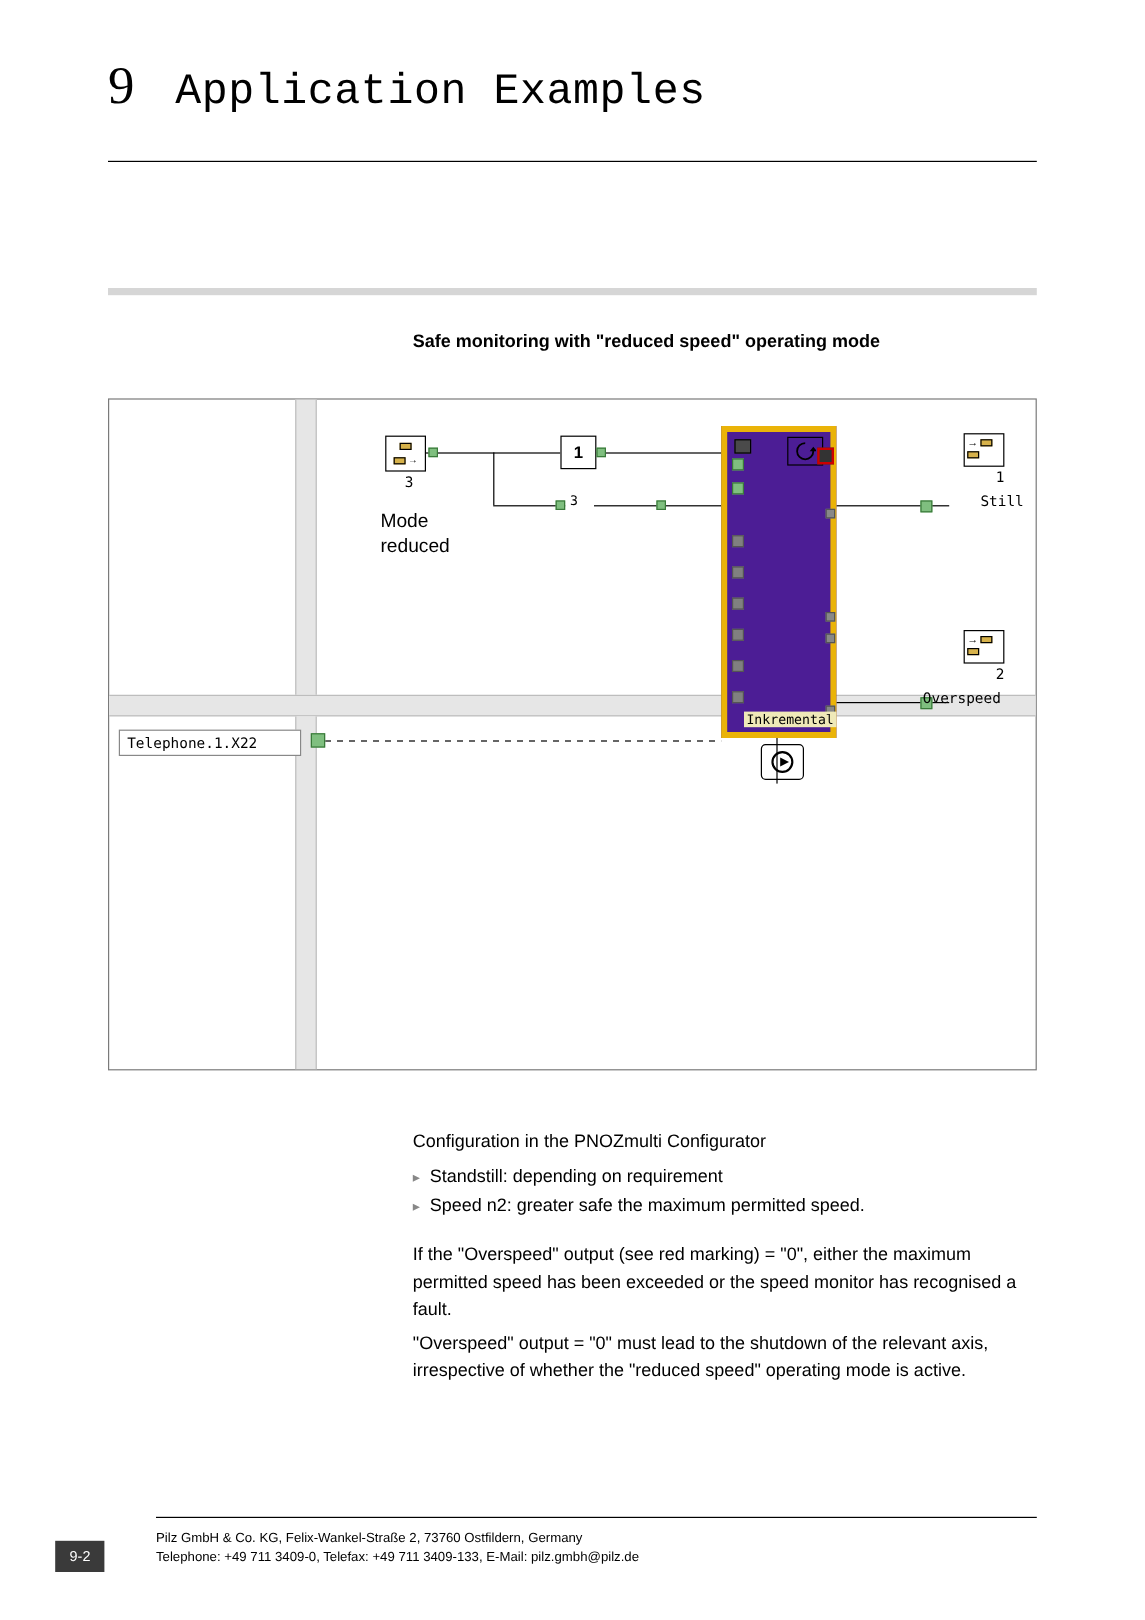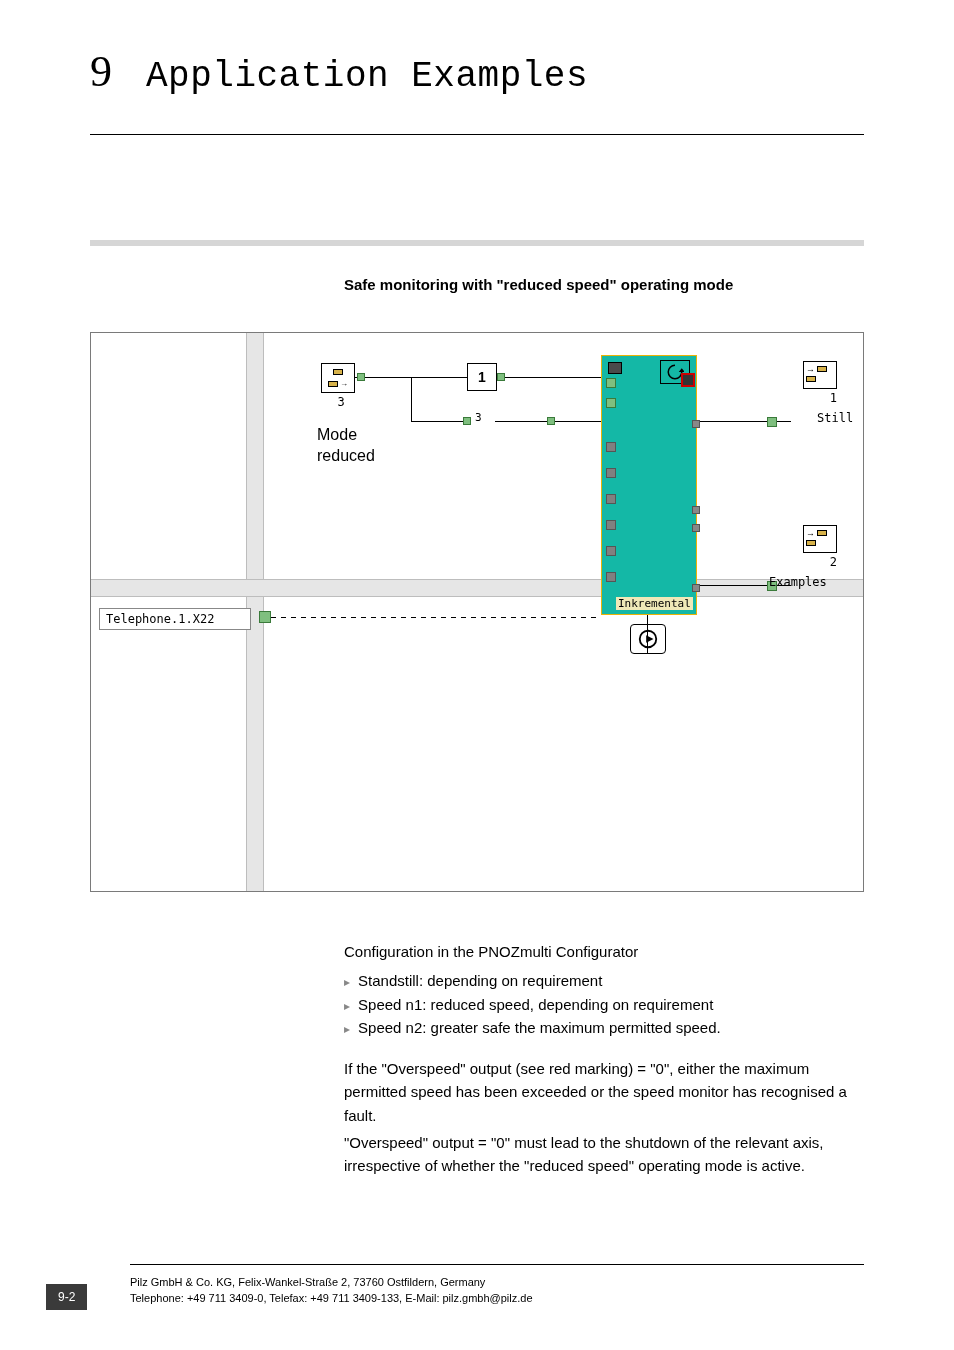--- a/index.html
+++ b/index.html
@@ -39,21 +39,21 @@
   .mode-block .ico .arr { font-size: 8px; line-height:1; }
   .mode-block .num { font-family: monospace; font-size: 12px; text-align:center; margin-top:2px;}
   .mode-block .pin { position:absolute; width:8px; height:8px; background:#7fbf7f; border:1px solid #3a7a3a;}
   .mode-label { position:absolute; top: 92px; left: 226px; font-family: Liberation Sans, sans-serif; font-size: 16px; line-height: 1.3;}
 
   
   .and-block { position: absolute; top: 30px; left: 376px; width: 30px; height: 28px; border:1px solid #000; background:#fff; display:flex; align-items:center; justify-content:center; font-weight:bold; font-size:14px;}
   .and-pin { position:absolute; width:8px; height:8px; background:#7fbf7f; border:1px solid #3a7a3a;}
 
   
-  .speed-block { position: absolute; top: 22px; left: 510px; width: 96px; height: 260px; border:1px solid #eab308; background:#14b8a6; }
+  .speed-block { position: absolute; top: 22px; left: 510px; width: 96px; height: 260px; border:5px solid #eab308; background:#4c1d95; }
   .speed-block .top-icon { position:absolute; top:4px; right:6px; width:30px; height:24px; border:1px solid #000; display:flex; align-items:center; justify-content:center;}
   .speed-block .top-icon svg { width:18px; height:18px; }
   .speed-block .sm-dark { position:absolute; width:14px; height:12px; background:#4a4a4a; border:1px solid #000;}
   .speed-block .port { position:absolute; width:10px; height:10px; background:#808080; left:4px; border:1px solid #555;}
   .speed-block .port.lit { background:#7fbf7f; border-color:#3a7a3a;}
   .speed-block .side-port { position:absolute; width:8px; height:8px; right:-4px; background:#888; border:1px solid #555;}
   .speed-block .lbl-ink { position:absolute; bottom:4px; left:14px; font-family:monospace; font-size:11px; color:#000; background:#efe9b8; padding:0 2px;}
   .speed-block .enc { position:absolute; bottom:-40px; left:28px; width:36px; height:30px; border:1px solid #000; border-radius:4px; display:flex; align-items:center; justify-content:center;}
   .speed-block .enc::after { content:""; position:absolute; right:-8px; bottom:2px; font-size:10px;}
 
@@ -203,35 +203,34 @@
         <div class="ob-ico">
           <div class="row">
               <span class="a">→</span>
               <div class="sq"></div>
             </div>
           <div class="row">
               <div class="sq"></div>
             </div>
         </div>
         <div class="num">2</div>
-        <div class="olabel">Examples</div>
+        <div class="olabel">Overspeed</div>
       </div>
 
       <div class="speedmon-box">
         <span>Telephone.1.X22</span>
       </div>
       <div class="speedmon-pin"></div>
     </div>
   </div>
 
   <div class="body-text">
     <p>Configuration in the PNOZmulti Configurator</p>
     <ul>
       <li>Standstill: depending on requirement</li>
-      <li>Speed n1: reduced speed, depending on requirement</li>
       <li>Speed n2: greater safe the maximum permitted speed.</li>
     </ul>
     <p class="para">If the "Overspeed" output (see red marking) = "0", either the maximum permitted speed has been exceeded or the speed monitor has recognised a fault.</p>
     <p class="para">"Overspeed" output = "0" must lead to the shutdown of the relevant axis, irrespective of whether the "reduced speed" operating mode is active.</p>
   </div>
 
   <div class="footer">
     <div class="footer-line"></div>
     <div class="page-num-badge">9-2</div>
     <div class="footer-text">

